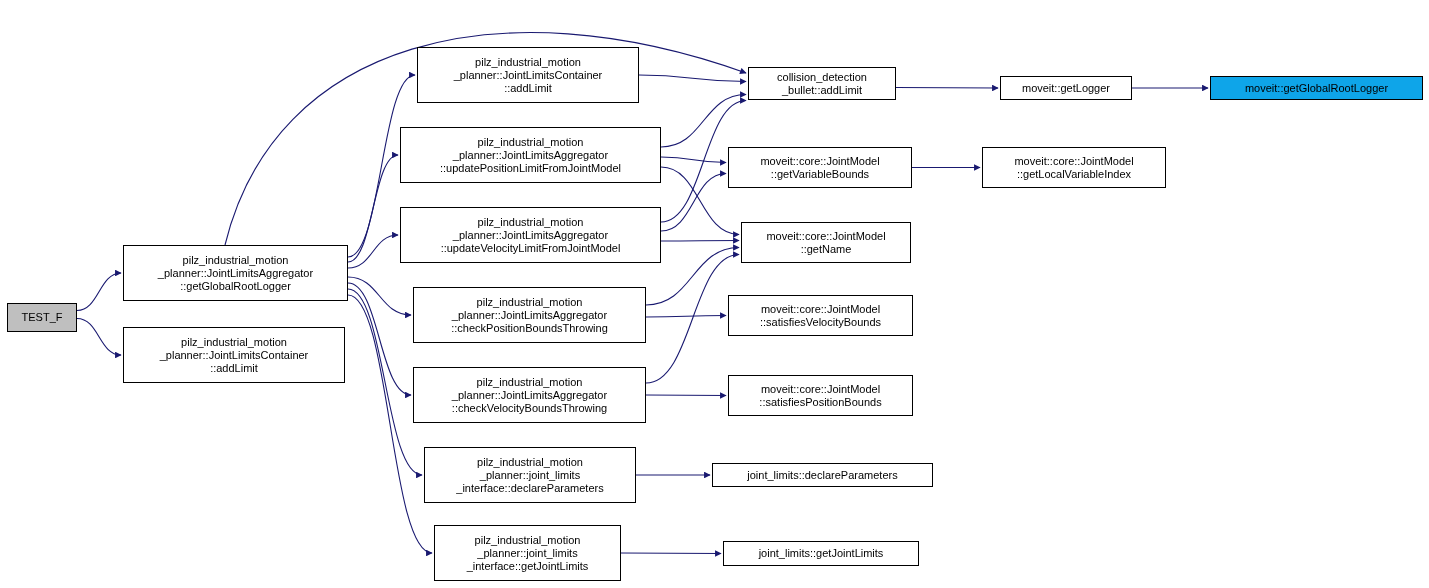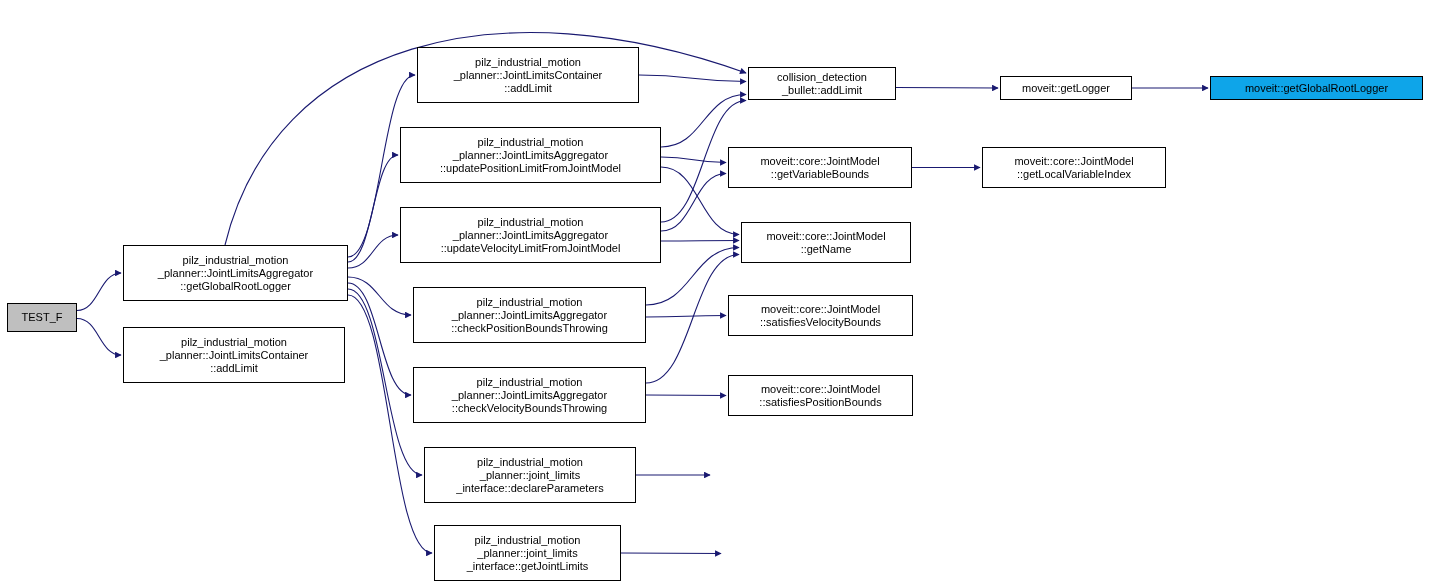--- a/index.html
+++ b/index.html
@@ -144,20 +144,26 @@
         <div>::getName</div>
       </div>
       <div class="node" style="left: 728px; top: 295px; width: 185px; height: 41px; border-color: rgb(0, 0, 0); background: rgb(255, 255, 255);">
         <div>moveit::core::JointModel</div>
         <div>::satisfiesVelocityBounds</div>
       </div>
       <div class="node" style="left: 728px; top: 375px; width: 185px; height: 41px; border-color: rgb(0, 0, 0); background: rgb(255, 255, 255);">
         <div>moveit::core::JointModel</div>
         <div>::satisfiesPositionBounds</div>
       </div>
+      <div class="node" style="left: 712px; top: 463px; width: 221px; height: 24px; border-color: rgb(0, 0, 0); background: rgb(255, 255, 255);">
+        <div>joint_limits::declareParameters</div>
+      </div>
+      <div class="node" style="left: 723px; top: 541px; width: 196px; height: 25px; border-color: rgb(0, 0, 0); background: rgb(255, 255, 255);">
+        <div>joint_limits::getJointLimits</div>
+      </div>
       <div class="node" style="left: 1000px; top: 76px; width: 132px; height: 24px; border-color: rgb(0, 0, 0); background: rgb(255, 255, 255);">
         <div>moveit::getLogger</div>
       </div>
       <div class="node" style="left: 1210px; top: 76px; width: 213px; height: 24px; border-color: rgb(0, 0, 0); background: #0ea5e9;">
         <div>moveit::getGlobalRootLogger</div>
       </div>
       <div class="node" style="left: 982px; top: 147px; width: 184px; height: 41px; border-color: rgb(0, 0, 0); background: rgb(255, 255, 255);">
         <div>moveit::core::JointModel</div>
         <div>::getLocalVariableIndex</div>
       </div>

